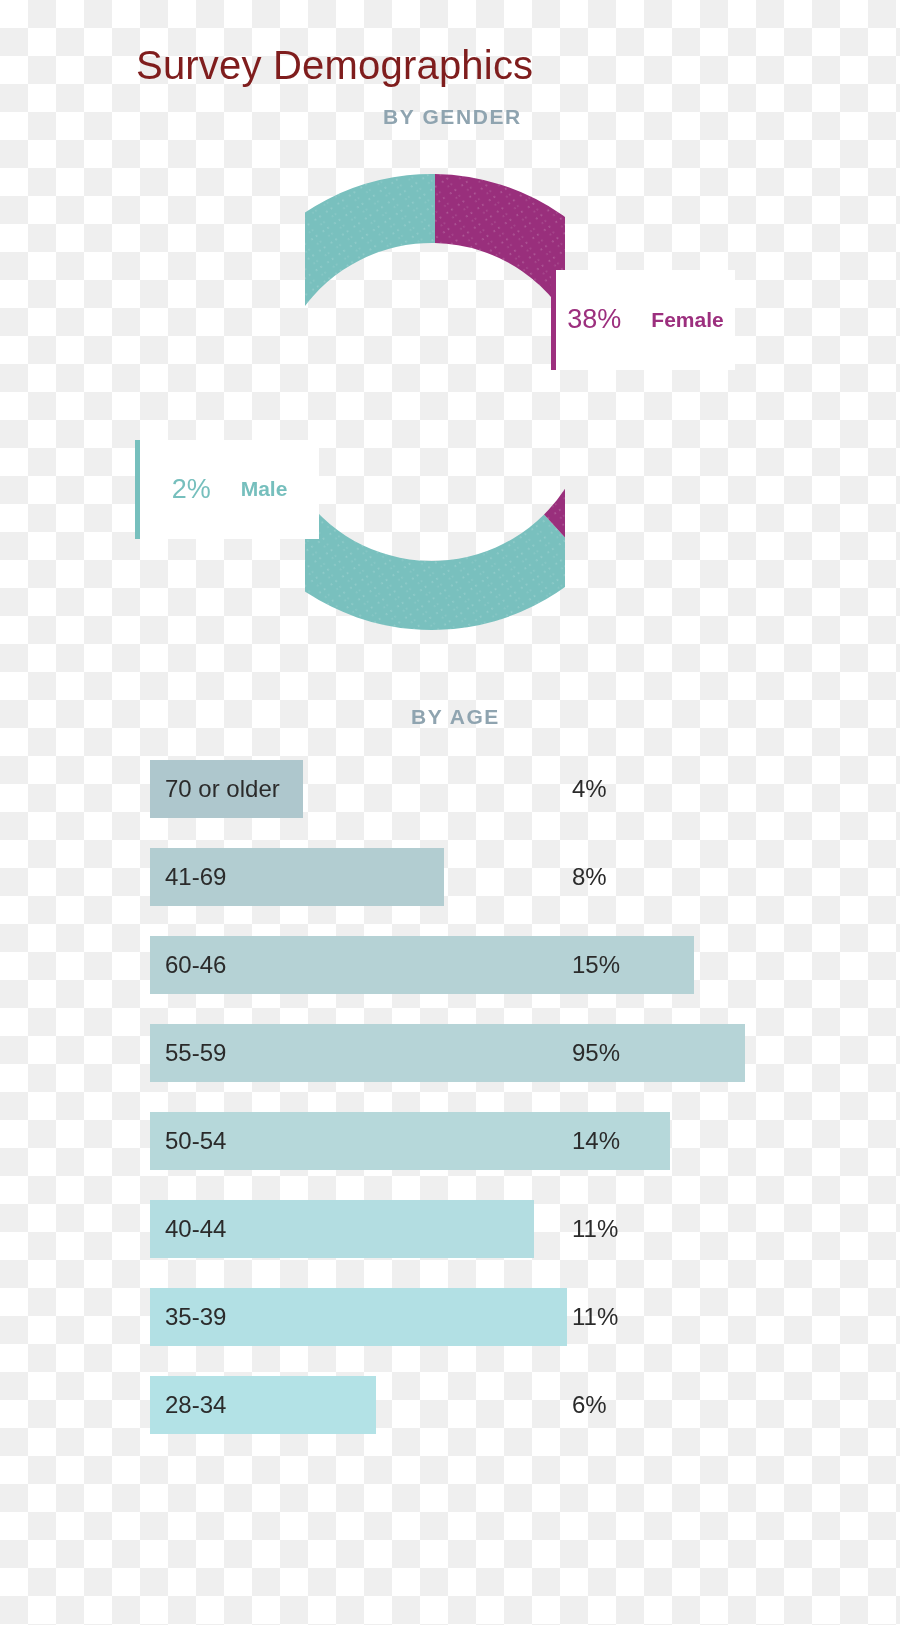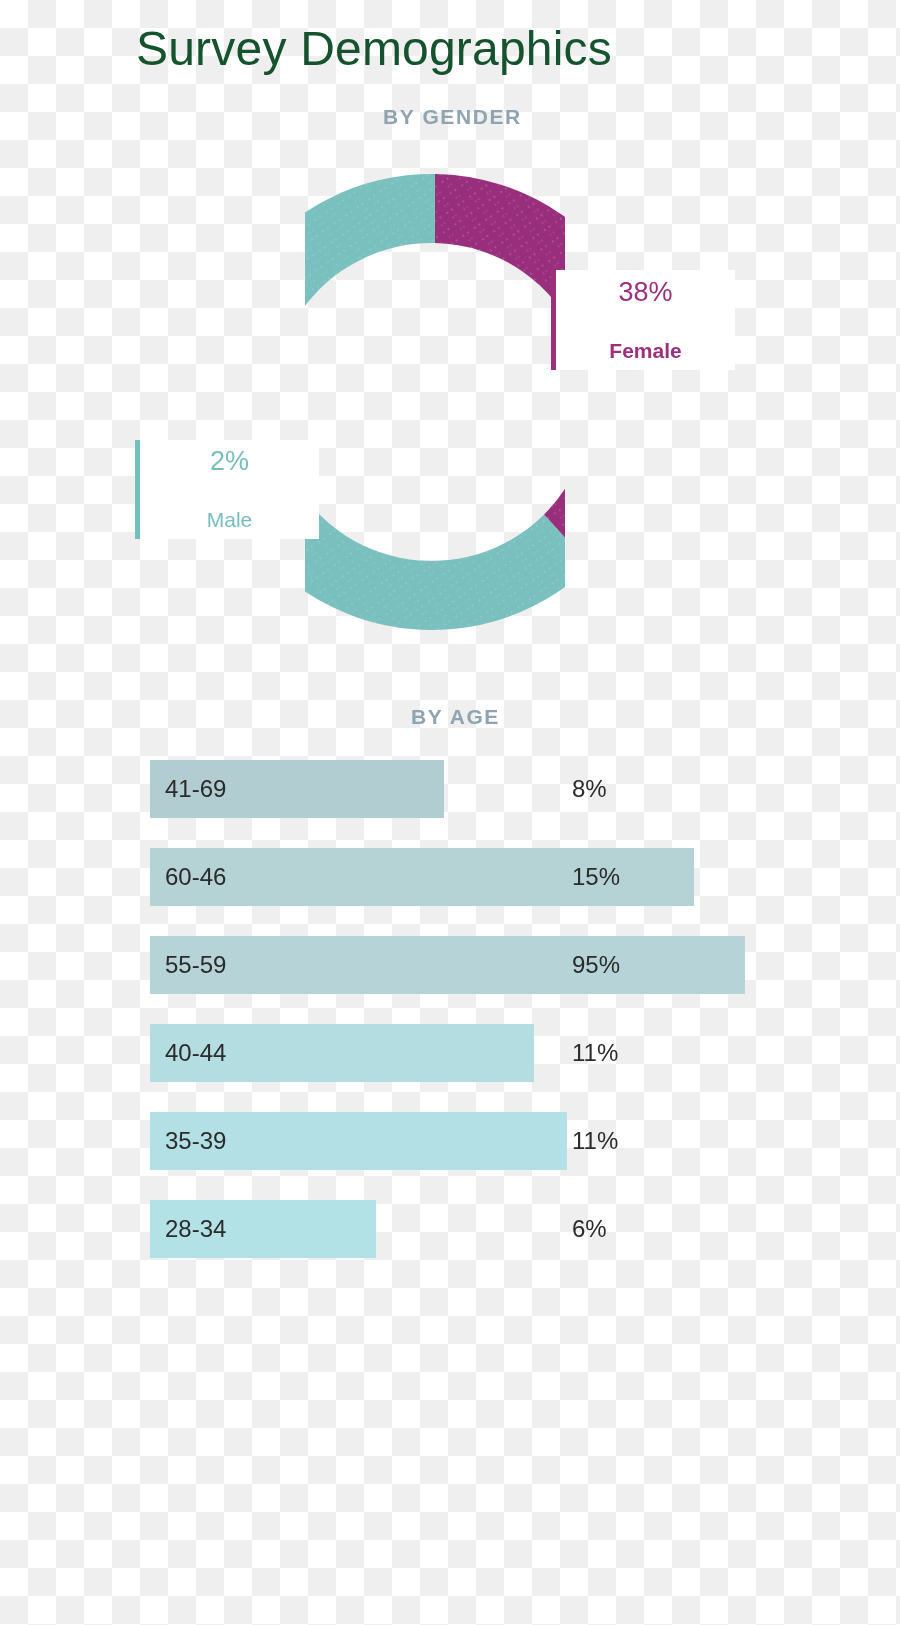--- a/index.html
+++ b/index.html
@@ -18,24 +18,24 @@
       linear-gradient(45deg, #efefef 25%, transparent 25%, transparent 75%, #efefef 75%),
       linear-gradient(45deg, #efefef 25%, #ffffff 25%, #ffffff 75%, #efefef 75%);
     background-size: 56px 56px;
     background-position: 0 0, 28px 28px;
   }
 
   
   .page-title {
     position: absolute;
     left: 136px;
-    top: 21px;
-    font-size: 48px;
+    top: 43px;
+    font-size: 40px;
     font-weight: 400;
-    color: #14532d;
+    color: #7f1d1d;
     letter-spacing: 0.2px;
     white-space: nowrap;
   }
 
   .section-heading {
     position: absolute;
     font-size: 21px;
     font-weight: 700;
     color: #8fa4b0;
     letter-spacing: 1.6px;
@@ -54,21 +54,21 @@
     height: 460px;
   }
   .donut-svg { display: block; }
 
   
   .callout {
     position: absolute;
     background: #ffffff;
     box-sizing: border-box;
     display: flex;
-    flex-direction: column;
+    flex-direction: row;
     align-items: center;
     justify-content: center;
     line-height: 1.18;
     gap: 30px;
   }
   .callout .pct {
     font-size: 27px;
     font-weight: 400;
   }
   .callout .lbl {
@@ -87,21 +87,21 @@
   .callout-female .lbl { font-weight: 700; }
   .callout-male {
     left: 135px;
     top: 440px;
     width: 184px;
     height: 99px;
     border-left: 5px solid #76bfbd;
     color: #76bfbd;
   }
   .callout-male .pct { font-size: 27px; }
-  .callout-male .lbl { font-size: 21px; font-weight: 400; }
+  .callout-male .lbl { font-size: 21px; font-weight: 700; }
 
   
   .bars {
     position: absolute;
     left: 0;
     top: 760px;
     width: 900px;
   }
   .bar-row {
     position: relative;
@@ -192,35 +192,45 @@
 
 <div class="callout callout-male">
   <span class="pct">2%</span>
   <span class="lbl">Male</span>
 </div>
 
 <div class="section-heading heading-age">BY AGE</div>
 
 <div class="bars" id="bars-container">
     <div class="bar-row">
+      <div class="bar-fill" style="width: 153px; background: rgb(174, 199, 205);"></div>
+      <div class="bar-label">70 or older</div>
+      <div class="bar-pct">4%</div>
+    </div>
+    <div class="bar-row">
       <div class="bar-fill" style="width: 294px; background: rgb(178, 205, 209);"></div>
       <div class="bar-label">41-69</div>
       <div class="bar-pct">8%</div>
     </div>
     <div class="bar-row">
       <div class="bar-fill" style="width: 544px; background: rgb(181, 210, 213);"></div>
       <div class="bar-label">60-46</div>
       <div class="bar-pct">15%</div>
     </div>
     <div class="bar-row">
       <div class="bar-fill" style="width: 595px; background: rgb(182, 212, 215);"></div>
       <div class="bar-label">55-59</div>
       <div class="bar-pct">95%</div>
     </div>
     <div class="bar-row">
+      <div class="bar-fill" style="width: 520px; background: rgb(182, 216, 218);"></div>
+      <div class="bar-label">50-54</div>
+      <div class="bar-pct">14%</div>
+    </div>
+    <div class="bar-row">
       <div class="bar-fill" style="width: 384px; background: rgb(179, 221, 225);"></div>
       <div class="bar-label">40-44</div>
       <div class="bar-pct">11%</div>
     </div>
     <div class="bar-row">
       <div class="bar-fill" style="width: 417px; background: rgb(178, 224, 228);"></div>
       <div class="bar-label">35-39</div>
       <div class="bar-pct">11%</div>
     </div>
     <div class="bar-row">

